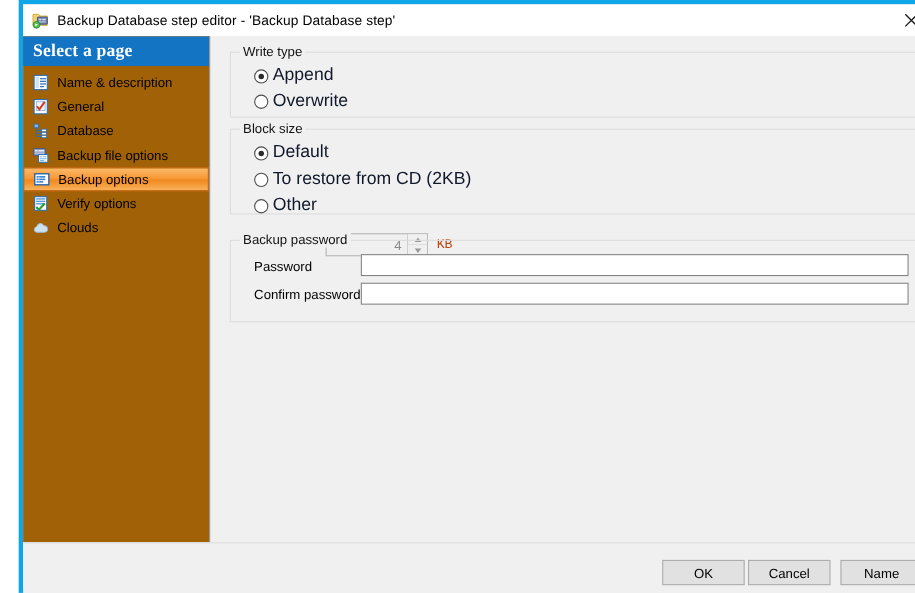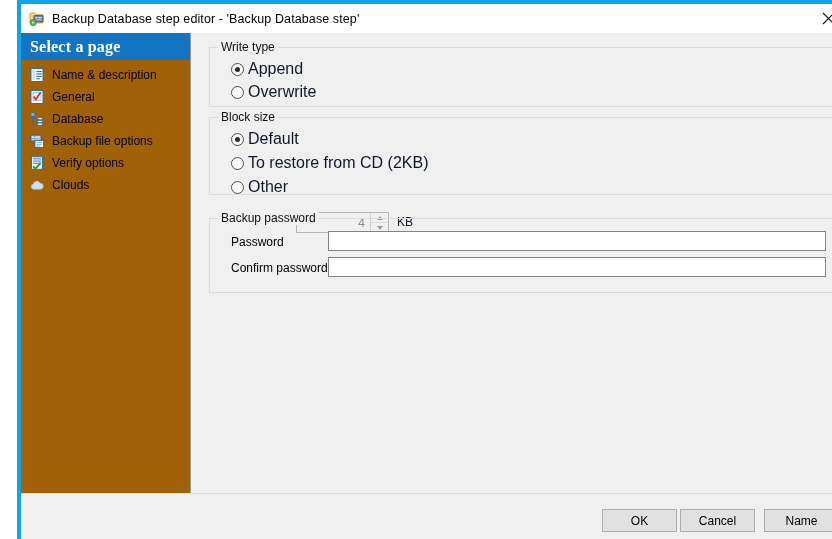--- a/index.html
+++ b/index.html
@@ -200,21 +200,22 @@
   }
   .spin-arrow.down {
     border-left: 3.5px solid transparent;
     border-right: 3.5px solid transparent;
     border-top: 4px solid #9a9a9a;
   }
   #spinner-unit {
     position: absolute;
     left: 205px; top: 182px;
     font-size: 12px;
-    color: #0f172a;
+    color: #c2410c;
+    font-family: Liberation Mono, monospace;
   }
 
   
   .field-label {
     position: absolute;
     font-size: 12px;
     color: #000000;
     white-space: nowrap;
   }
   .text-input {
@@ -333,20 +334,34 @@
           <rect x="6" y="7.5" width="8.5" height="7" fill="#ffffff" stroke="#2b6eb5" stroke-width="0.9"></rect>
           <rect x="7.2" y="9" width="2.2" height="1" fill="#7fb5e8"></rect>
           <rect x="10.2" y="9" width="3" height="1" fill="#7fb5e8"></rect>
           <rect x="7.2" y="10.8" width="6" height="1" fill="#7fb5e8"></rect>
           <rect x="7.2" y="12.5" width="4" height="1" fill="#7fb5e8"></rect>
         </svg>
       </span>
       <span class="nav-label">Backup file options</span>
     </div>
 
+    <div class="nav-item selected">
+      <span class="nav-icon">
+        <svg width="16" height="16" viewBox="0 0 16 16">
+          <rect x="1.6" y="3" width="12.8" height="10" fill="#ffffff" stroke="#1f5fa8" stroke-width="1.2"></rect>
+          <rect x="3.2" y="5" width="2" height="1.5" fill="#3f86d0"></rect>
+          <rect x="5.6" y="5" width="5.6" height="1.5" fill="#3f86d0"></rect>
+          <rect x="3.2" y="7.3" width="2" height="1.5" fill="#3f86d0"></rect>
+          <rect x="5.6" y="7.3" width="5.6" height="1.5" fill="#3f86d0"></rect>
+          <rect x="3.2" y="9.6" width="2" height="1.5" fill="#3f86d0"></rect>
+          <rect x="5.6" y="9.6" width="3.6" height="1.5" fill="#3f86d0"></rect>
+        </svg>
+      </span>
+      <span class="nav-label">Backup options</span>
+    </div>
 
     <div class="nav-item">
       <span class="nav-icon">
         <svg width="16" height="16" viewBox="0 0 16 16">
           <rect x="2.5" y="1.8" width="11" height="12.4" fill="#ffffff" stroke="#2b6eb5" stroke-width="1"></rect>
           <rect x="3.8" y="3.2" width="8.4" height="1.3" fill="#5d9ad8"></rect>
           <rect x="3.8" y="5.4" width="8.4" height="1.3" fill="#5d9ad8"></rect>
           <rect x="3.8" y="7.6" width="8.4" height="1.3" fill="#5d9ad8"></rect>
           <path d="M4 11.2 L6.4 13.6 L11.6 8" stroke="#2f9c3a" stroke-width="2" fill="none"></path>
         </svg>

